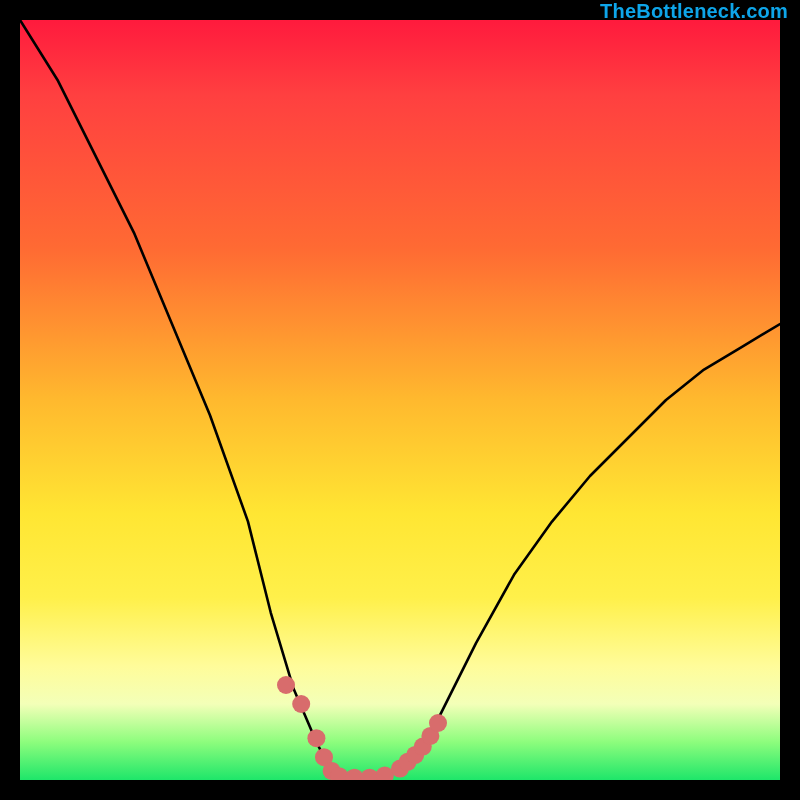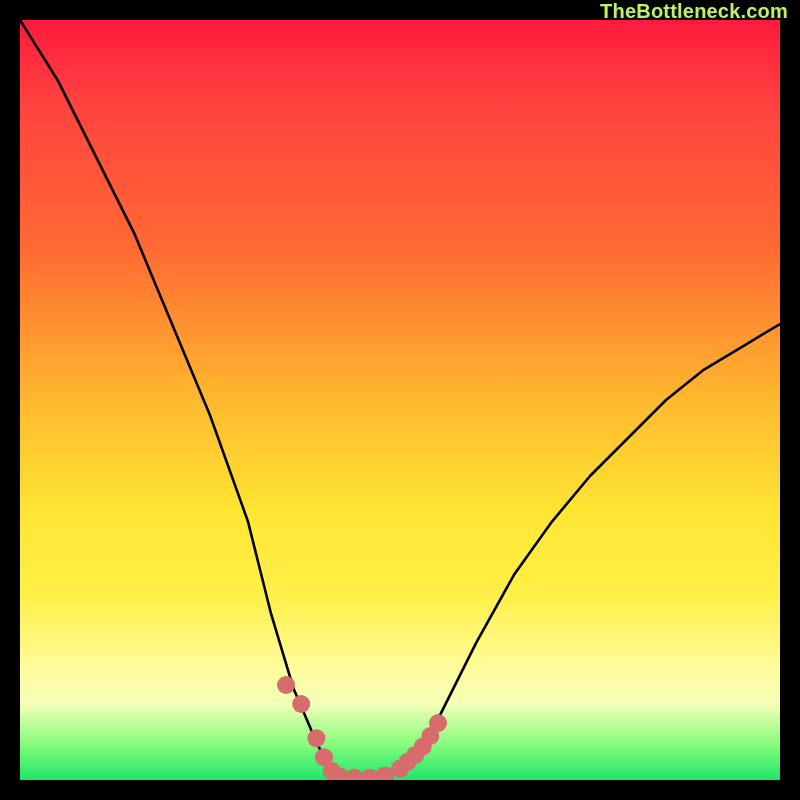--- a/index.html
+++ b/index.html
@@ -50,21 +50,21 @@
     left: 0;
     top: 0;
   }
   .watermark {
     position: absolute;
     top: 0;
     right: 12px;
     font-family: Arial, Helvetica, sans-serif;
     font-size: 20px;
     font-weight: 600;
-    color: #bef264;
+    color: #0ea5e9;
     letter-spacing: 0.2px;
     user-select: none;
   }
 </style>
 </head>
 <body>
 
 <div class="frame">
   <div class="watermark">TheBottleneck.com</div>
 

